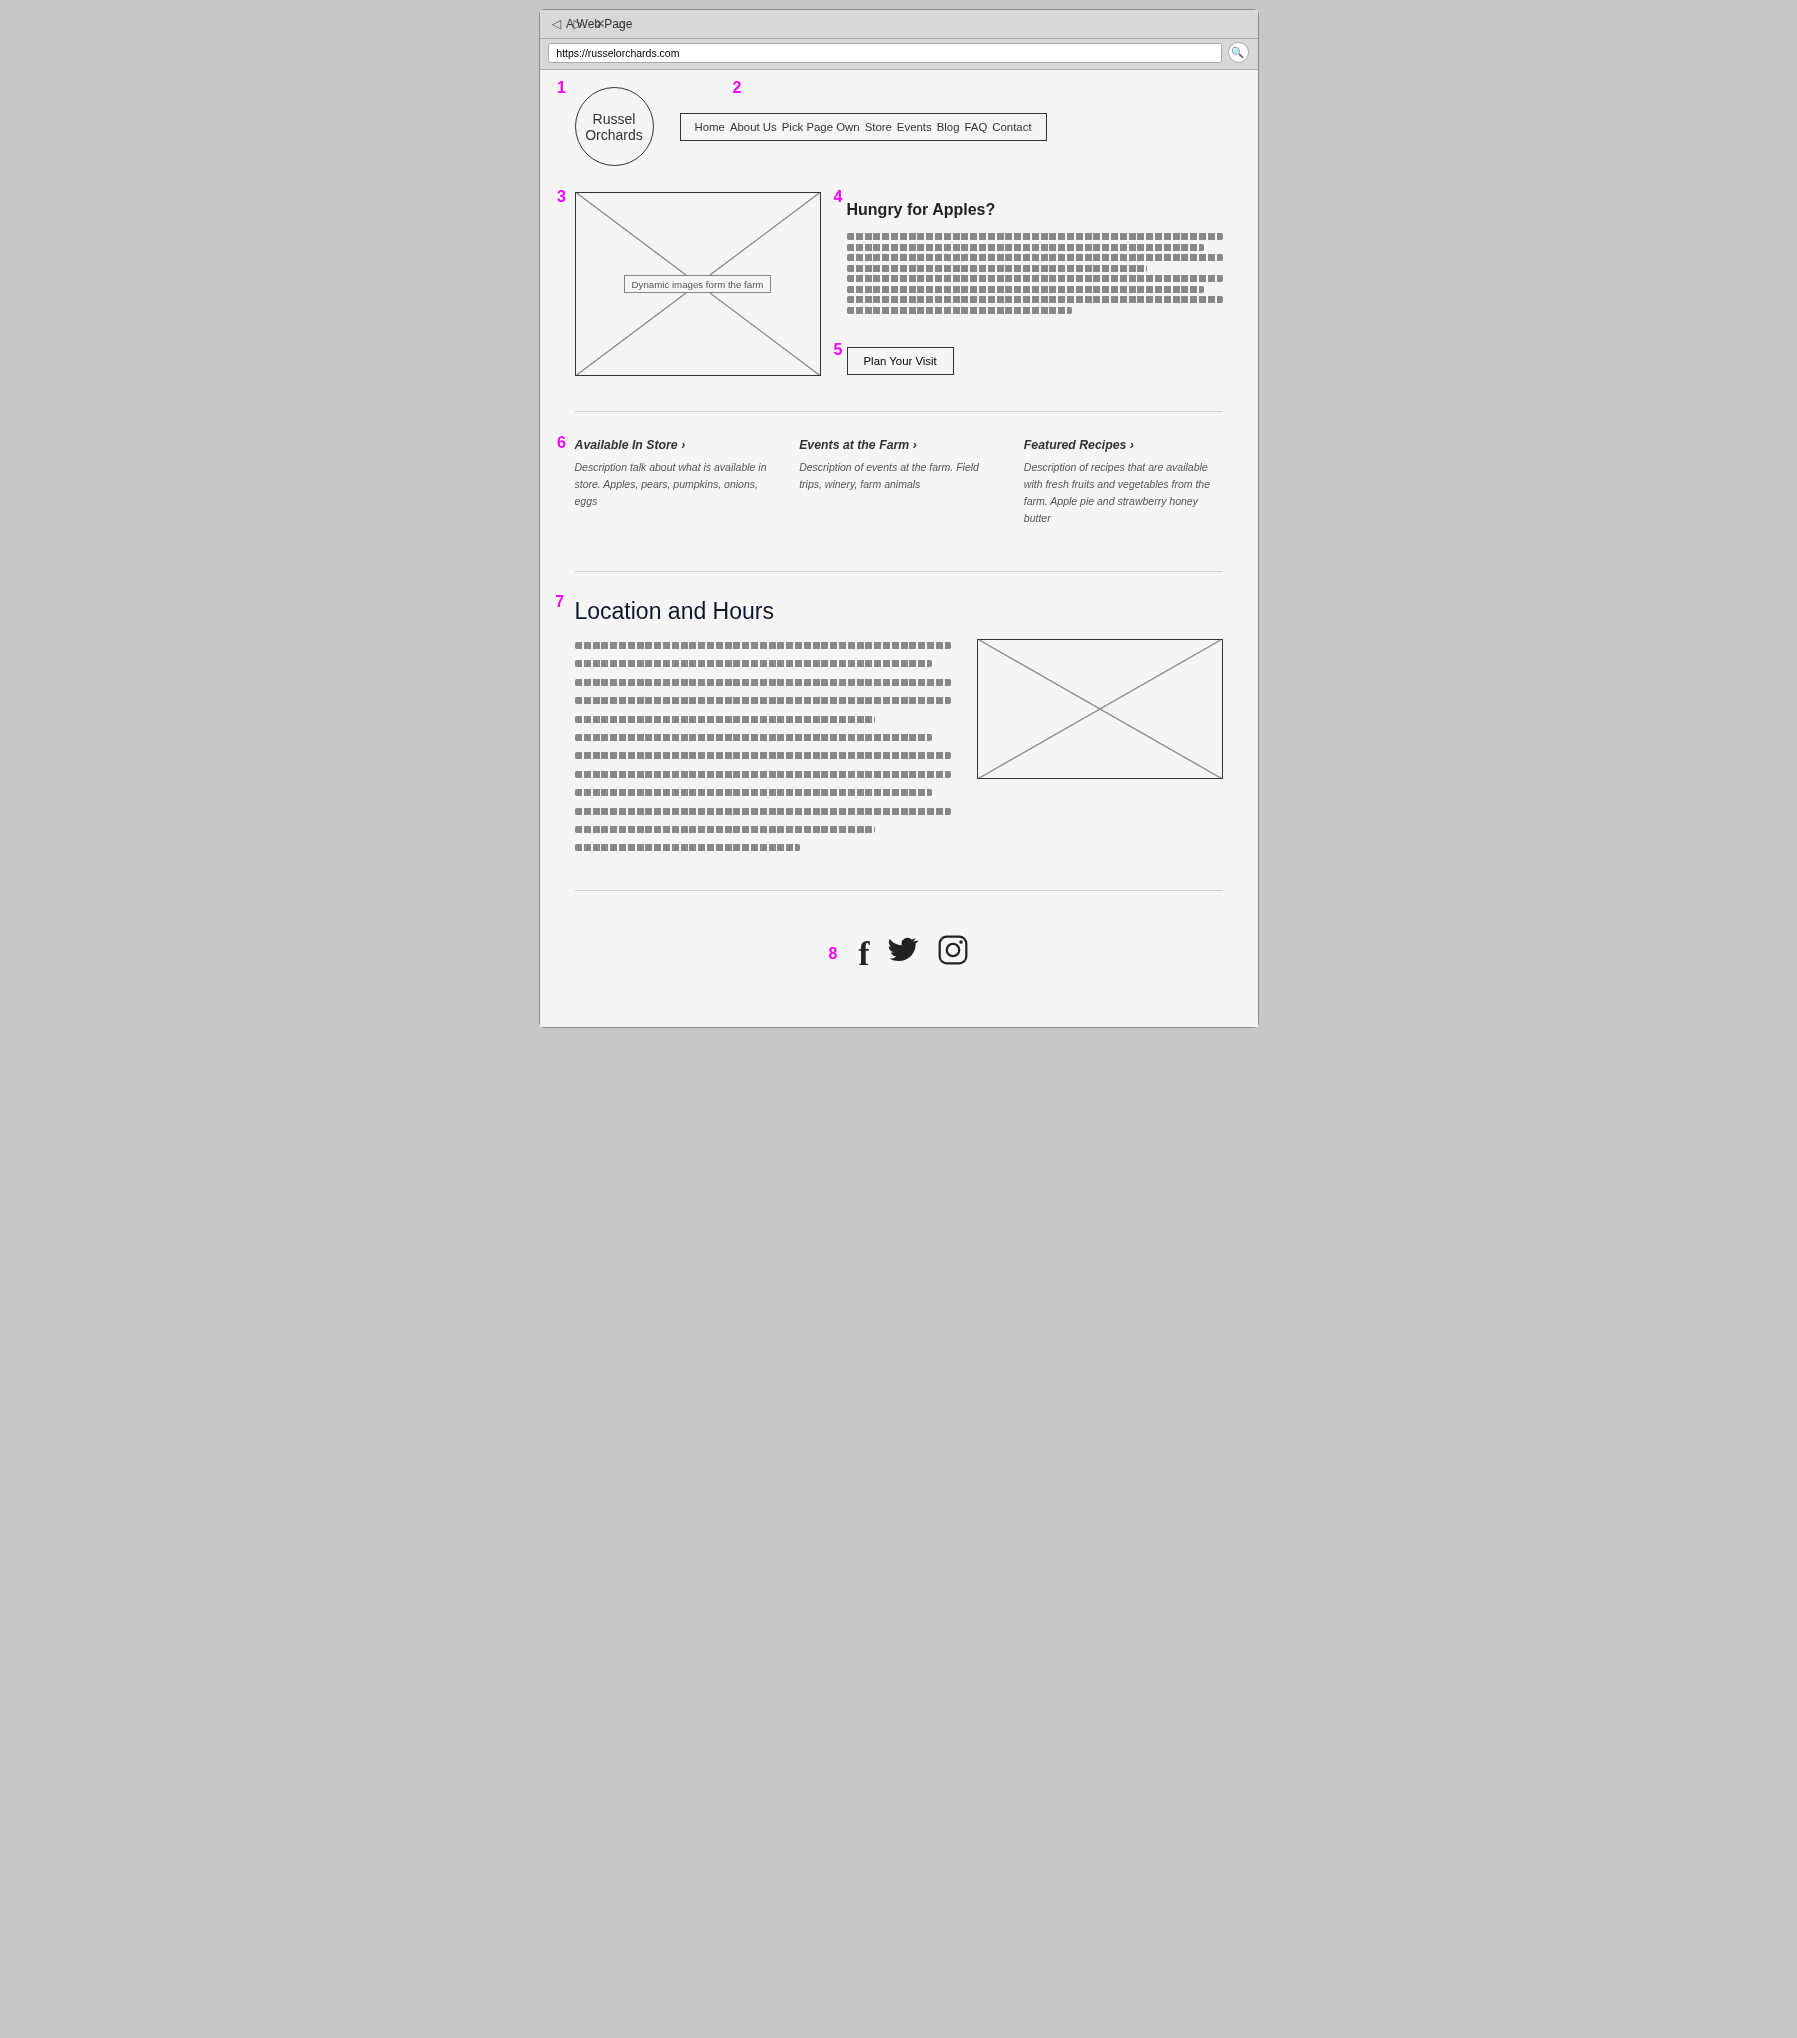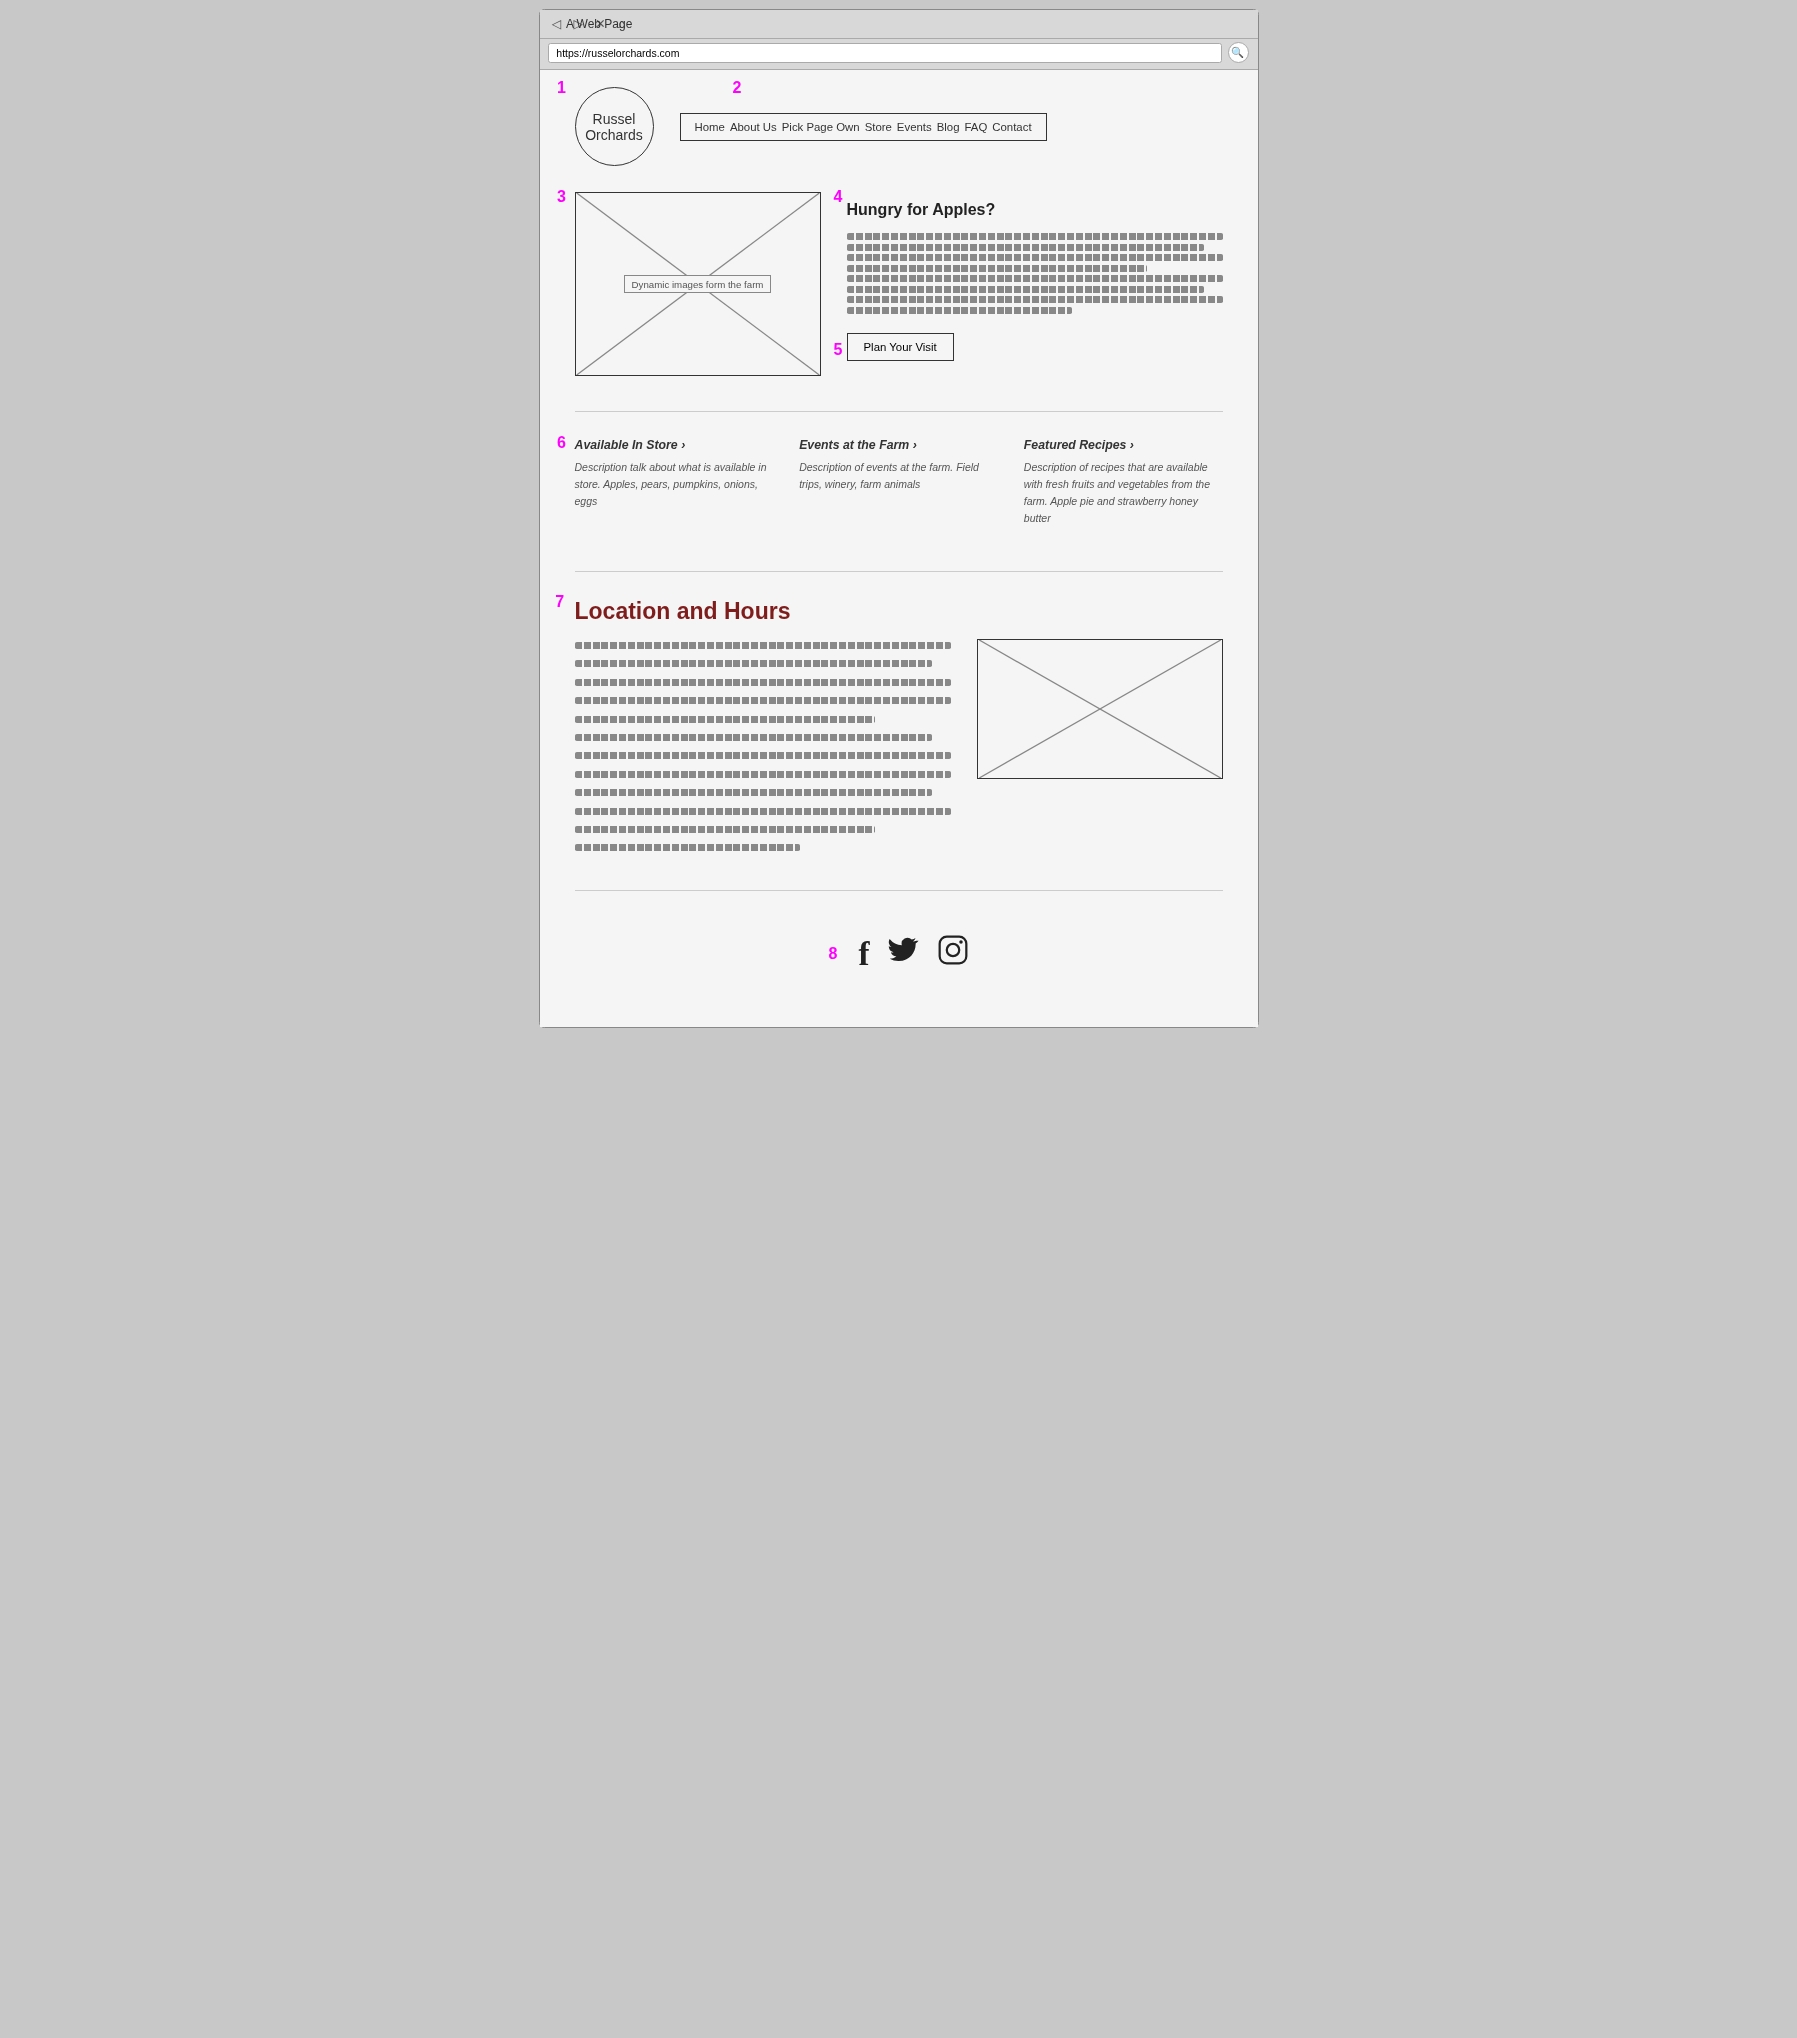--- a/index.html
+++ b/index.html
@@ -227,21 +227,21 @@
     .squiggly-line.med { width: 80%; }
     .squiggly-line.full { width: 100%; }
     .squiggly-line.long { width: 95%; }
     .plan-visit-btn {
       border: 1.8px solid #333;
       background: #f5f5f5;
       padding: 7px 16px;
       font-size: 11.4px;
       cursor: pointer;
       display: inline-block;
-      margin-top: 5px;
+      margin-top: 19px;
       width: fit-content;
     }
 
     
     .cards-section {
       display: flex;
       gap: 26px;
       margin-bottom: 44px;
       position: relative;
     }
@@ -286,22 +286,22 @@
     .annotation-loc-7 {
       position: absolute;
       top: -4.4px;
       left: -19.3px;
       color: #ff00ff;
       font-size: 16px;
       font-weight: bold;
     }
     .location-title {
       font-size: 23px;
-      font-weight: bold;
-      color: #7f1d1d;
+      font-weight: normal;
+      color: #0f172a;
       margin-bottom: 14px;
     }
     .location-content {
       display: flex;
       gap: 26px;
     }
     .location-text {
       flex: 1;
       display: flex;
       flex-direction: column;

